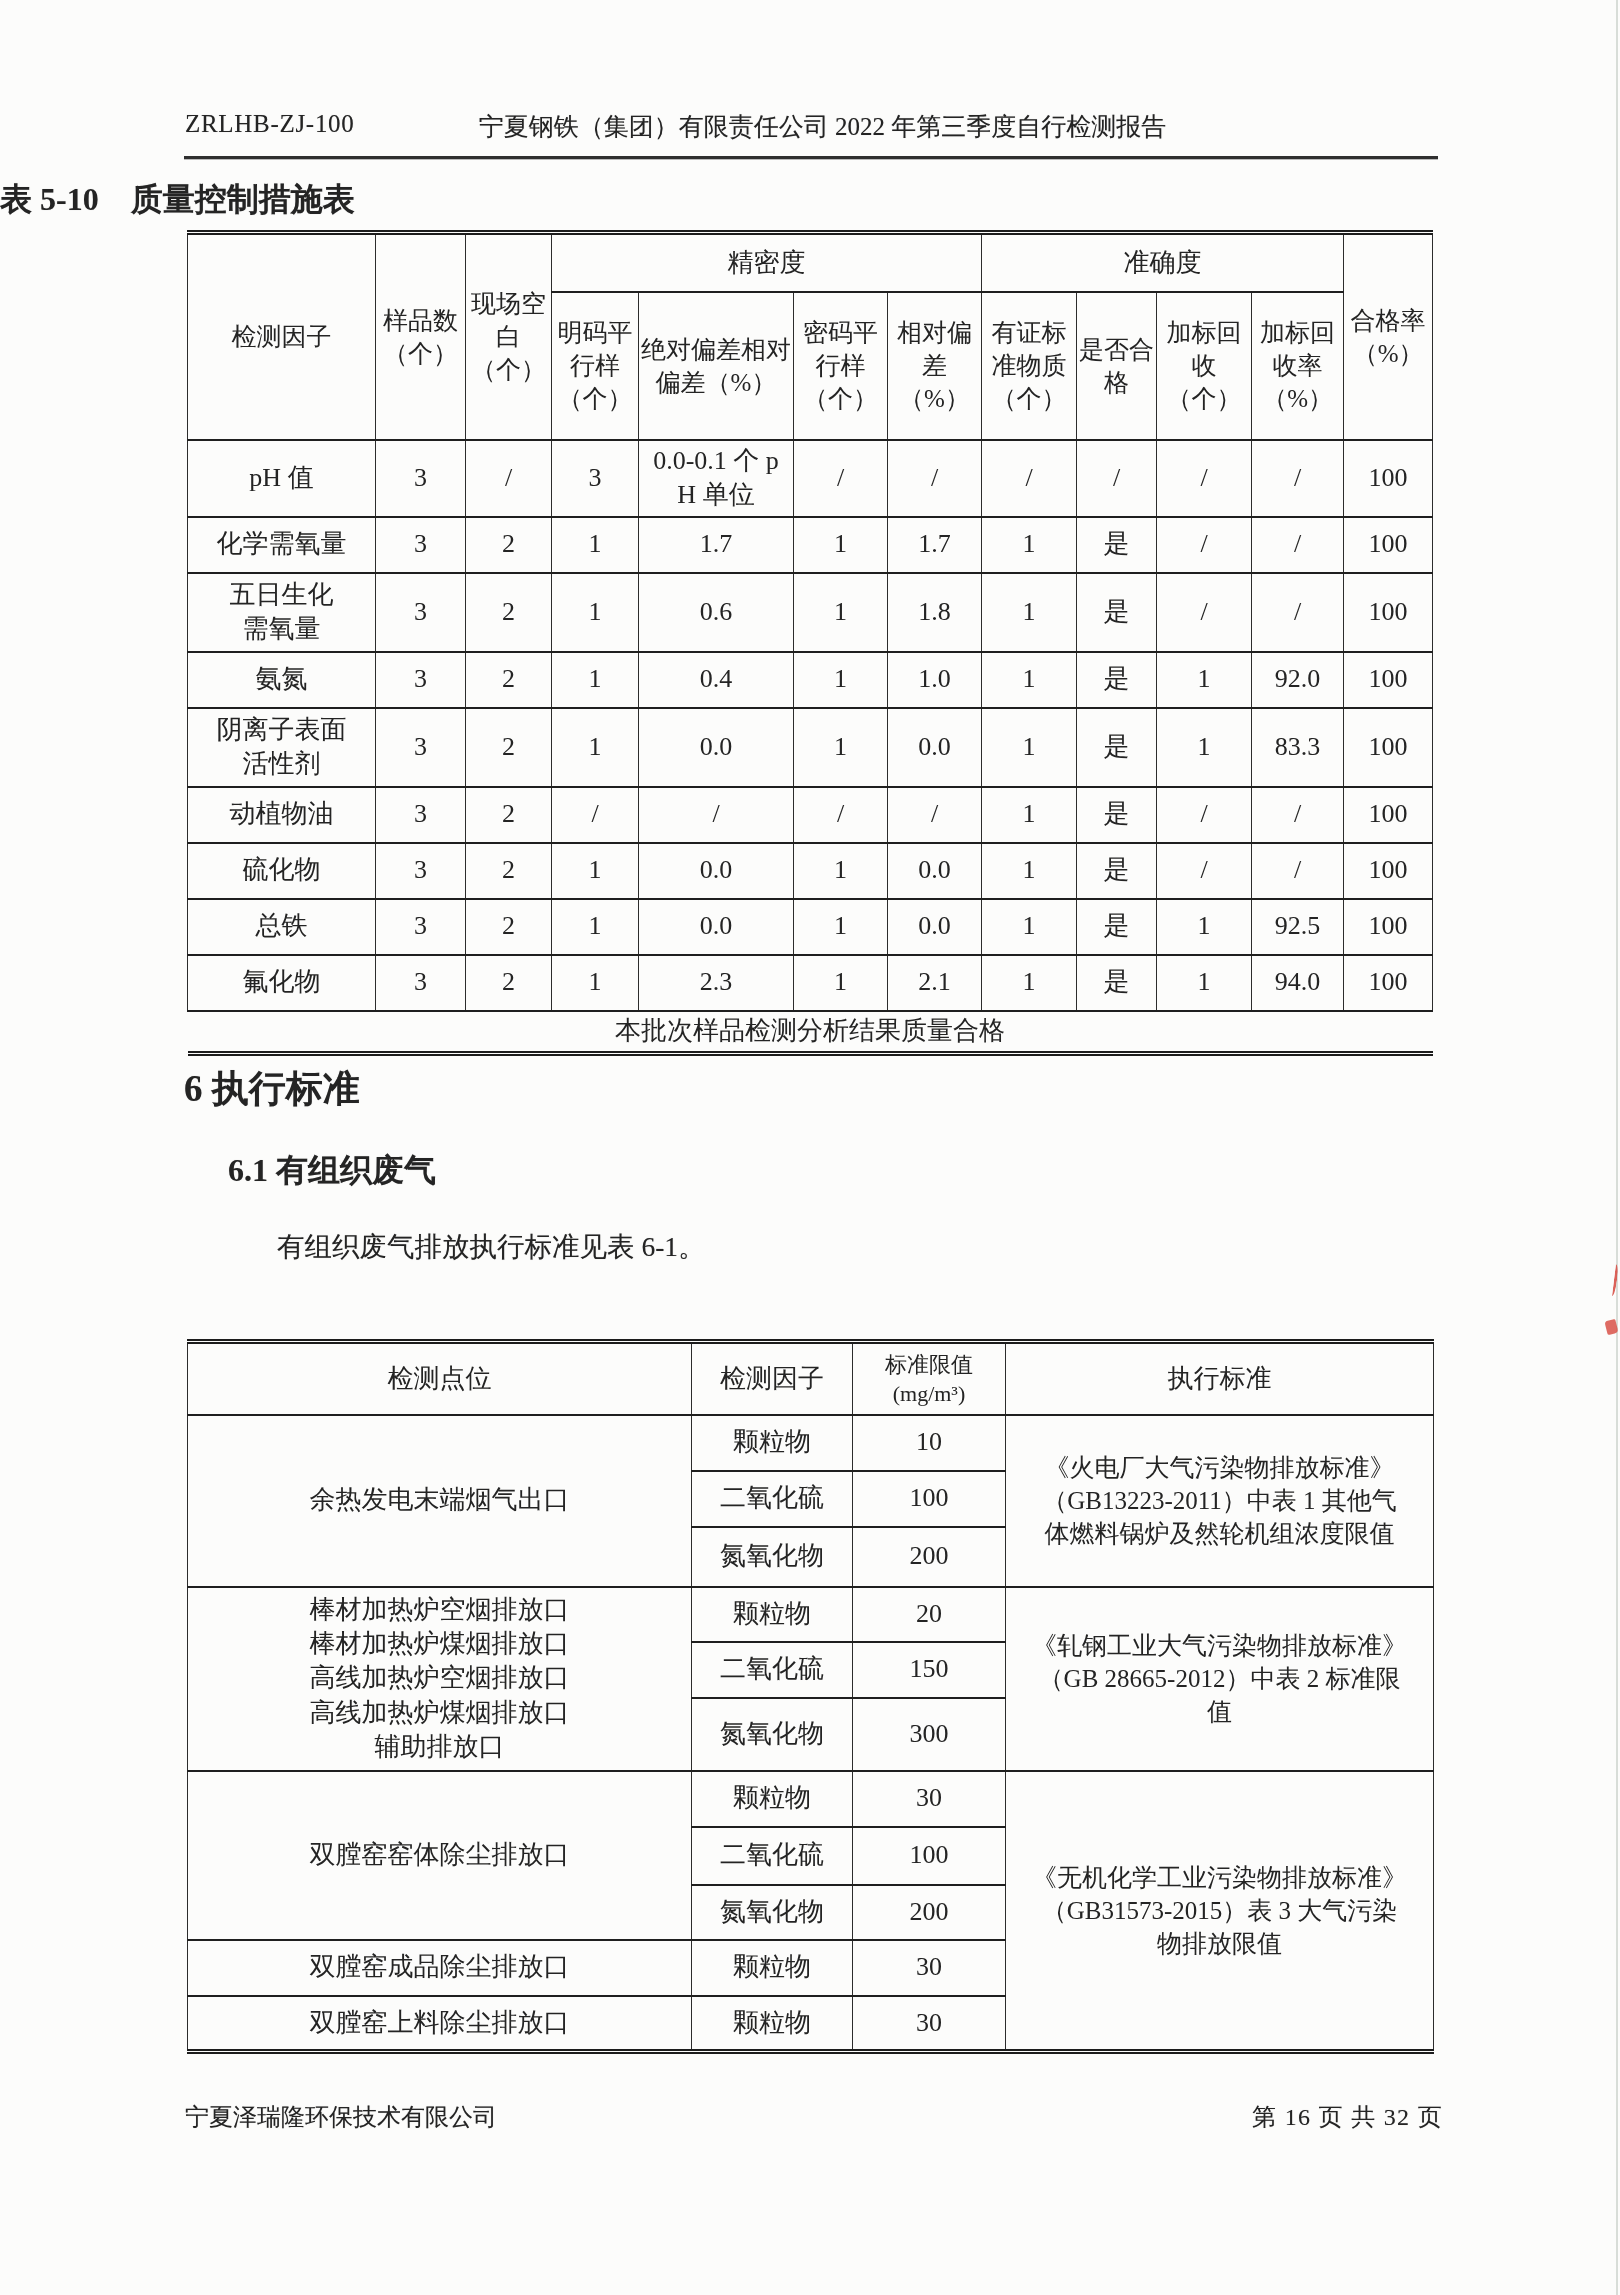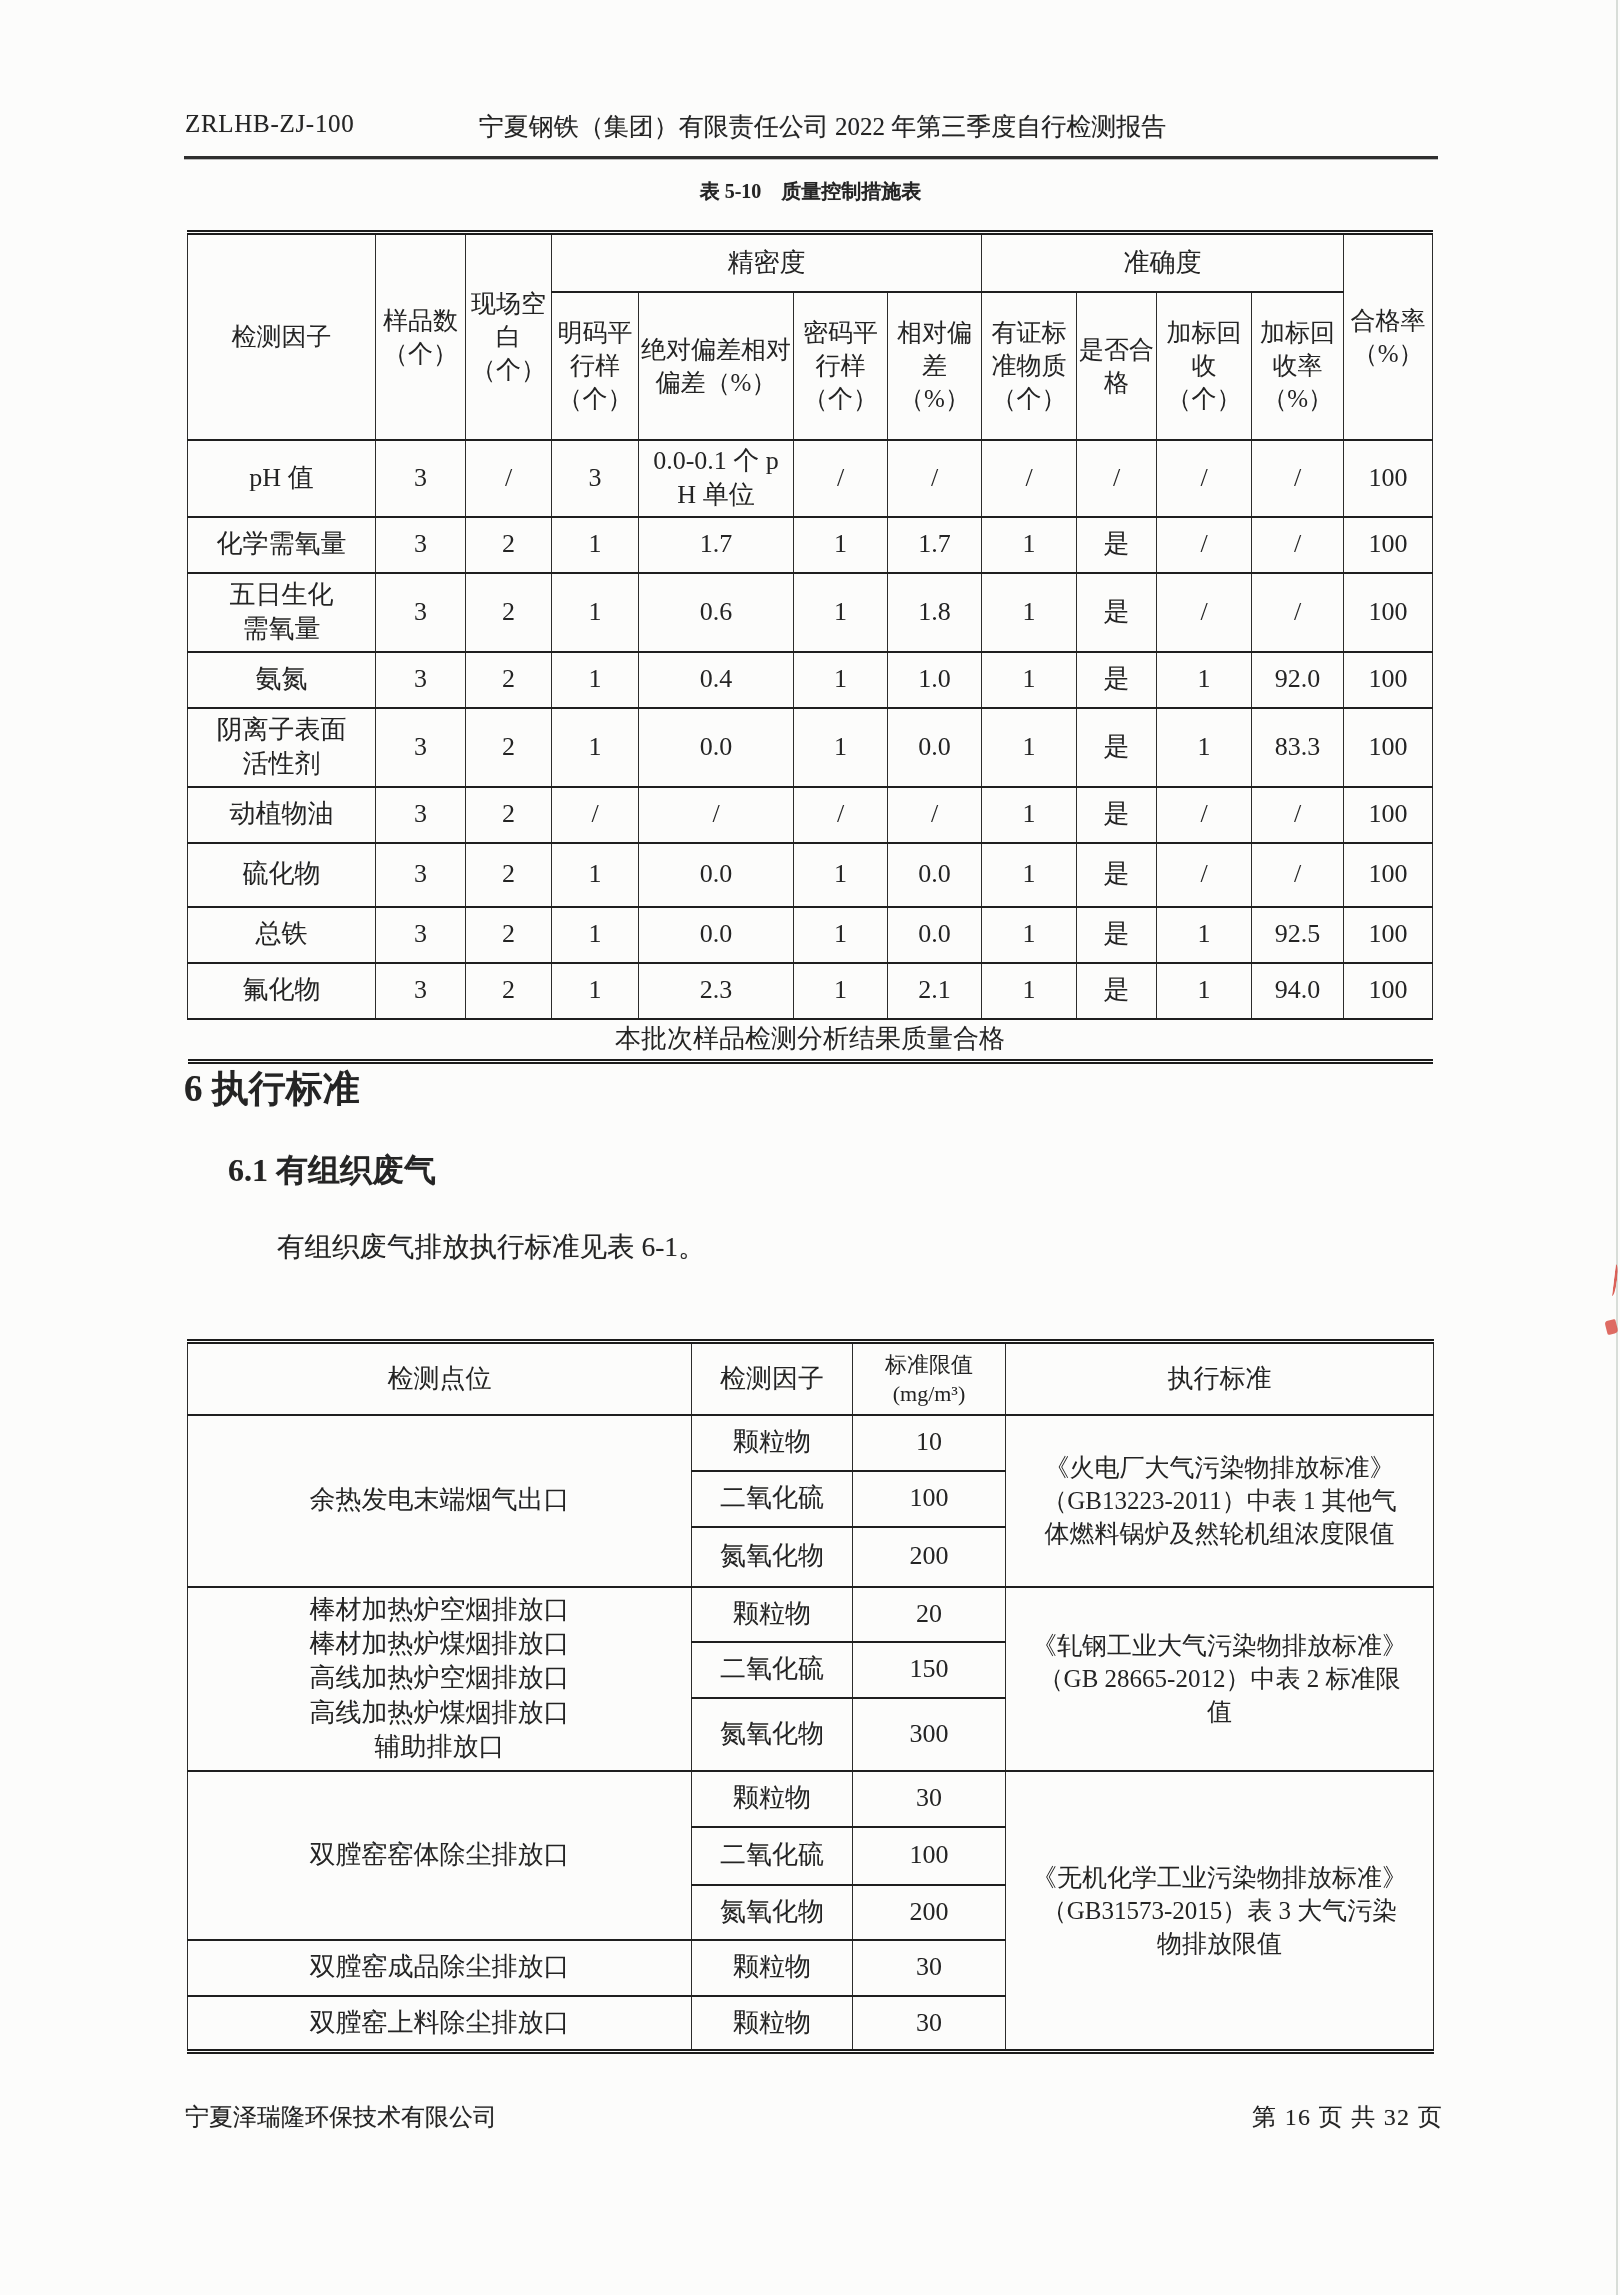--- a/index.html
+++ b/index.html
@@ -8,21 +8,21 @@
   .page *{box-sizing:border-box;}
   .soft{text-shadow:0 0 0.7px rgba(40,40,40,.35);font-family:Liberation Serif, serif;}
 
   
   .doc-code{position:absolute;left:185px;top:110px;font-size:25px;letter-spacing:0.7px;}
   .doc-title{position:absolute;left:12px;top:110px;width:100%;text-align:center;font-size:25px;}
   .header-rule{position:absolute;top:156px;left:184px;width:1254px;height:3.3px;
                border-top:3.3px solid #2f2f2f;border-bottom:1.3px solid #b9b9b9;}
 
   
-  .t-title{position:absolute;left:0;width:100%;text-align:center;font-weight:bold;font-size:20px;}
+  .t-title{position:absolute;left:0;width:100%;text-align:left;font-weight:bold;font-size:32px;}
   #t510-title{top:178px;}
   #t61-title{top:1293px;}
   #sec6{position:absolute;left:184px;top:1064px;font-size:37px;font-weight:bold;}
   #sec61{position:absolute;left:228px;top:1149px;font-size:32px;font-weight:bold;}
   #para61{position:absolute;left:277px;top:1229px;font-size:27.5px;}
 
   
   table.sheet{position:absolute;border-collapse:collapse;table-layout:fixed;
               border-top:5.9px double #1c1c1c;}
   .sheet th,.sheet td{border-left:1.3px solid #2c2c2c;border-right:1.3px solid #2c2c2c;
@@ -188,21 +188,21 @@
       <td>/</td>
       <td>/</td>
       <td>/</td>
       <td>/</td>
       <td>1</td>
       <td>是</td>
       <td>/</td>
       <td>/</td>
       <td>100</td>
     </tr>
-    <tr style="height:64px">
+    <tr style="height:56px">
       <td>
             <div>硫化物</div>
           </td>
       <td>3</td>
       <td>2</td>
       <td>1</td>
       <td>0.0</td>
       <td>1</td>
       <td>0.0</td>
       <td>1</td>

